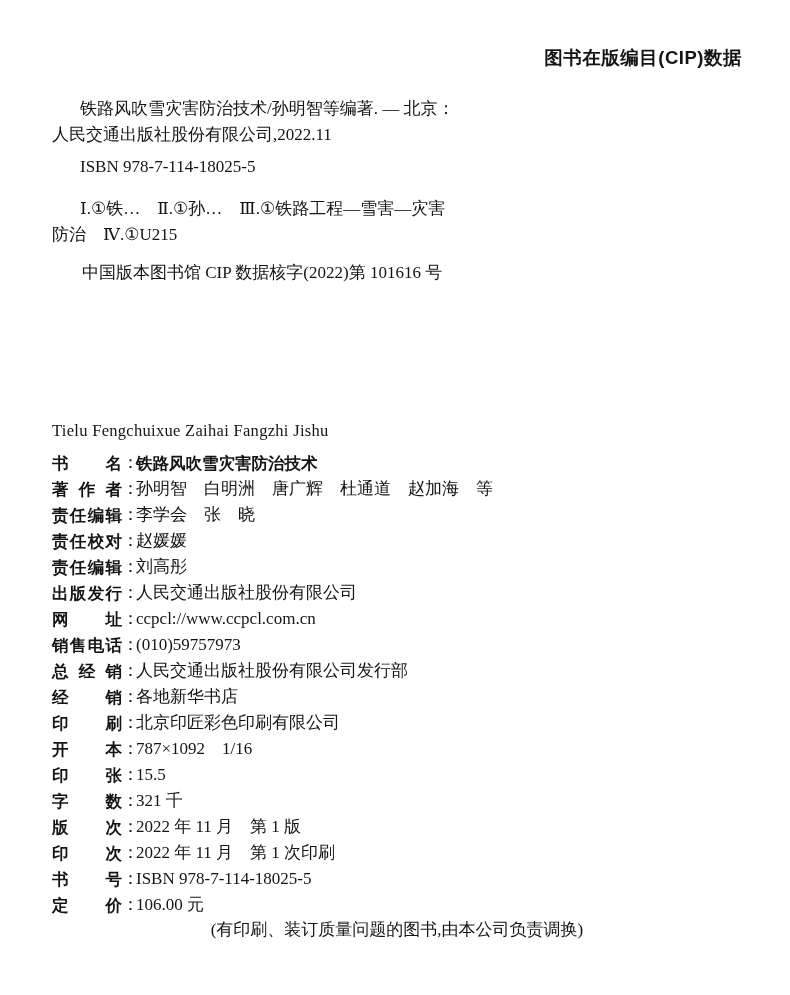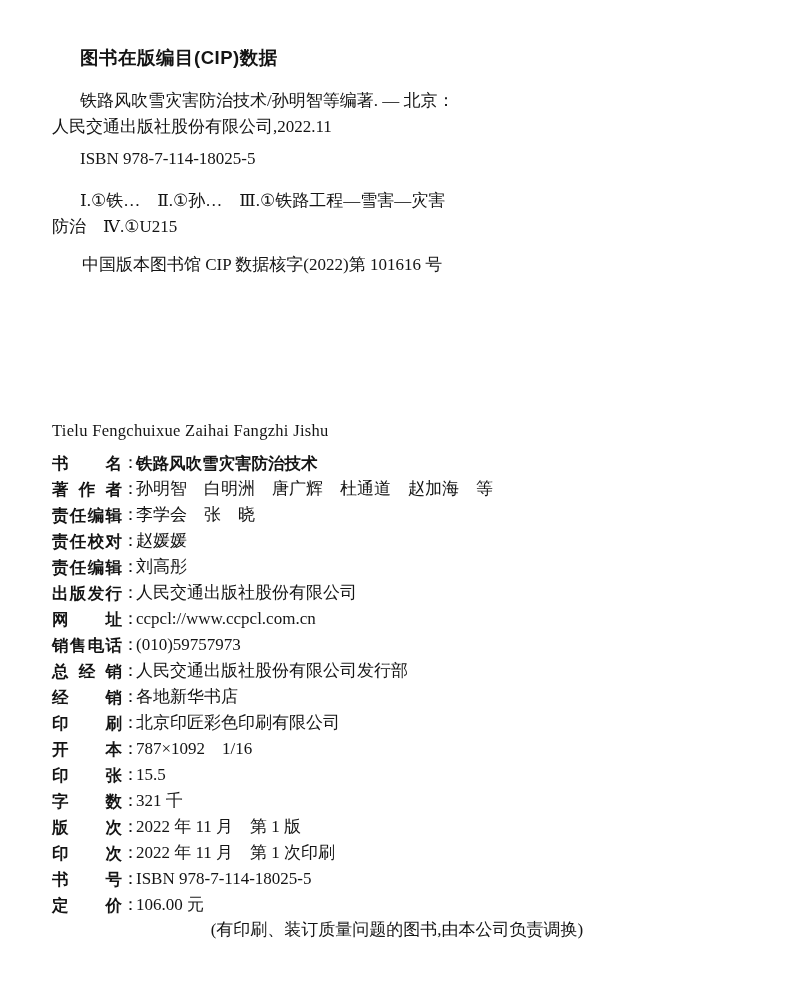--- a/index.html
+++ b/index.html
@@ -25,23 +25,24 @@
     top: 46px;
     width: 690px;
   }
   .cip-heading {
     margin: 0 0 0 28px;
     font-family: "Liberation Sans", "DejaVu Sans", sans-serif;
     font-weight: bold;
     font-size: 18.5px;
     line-height: 24px;
     letter-spacing: 0.5px;
+    text-align: right;
   }
   .cip-entry {
-    margin: 18px 0 0 0;
+    margin: 26px 0 0 0;
     line-height: 26px;
   }
   .cip-indent {
     padding-left: 28px;
   }
   .cip-isbn {
     margin: 6px 0 0 28px;
     line-height: 26px;
   }
   .cip-class {

